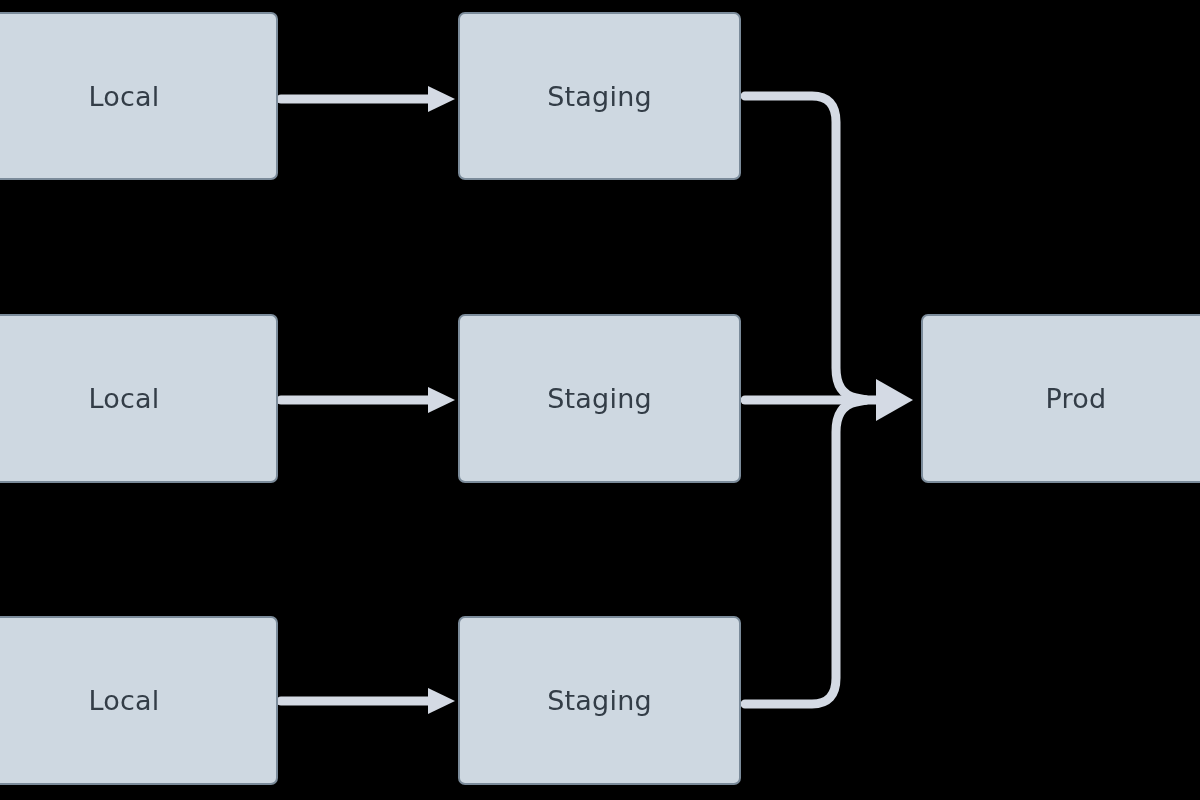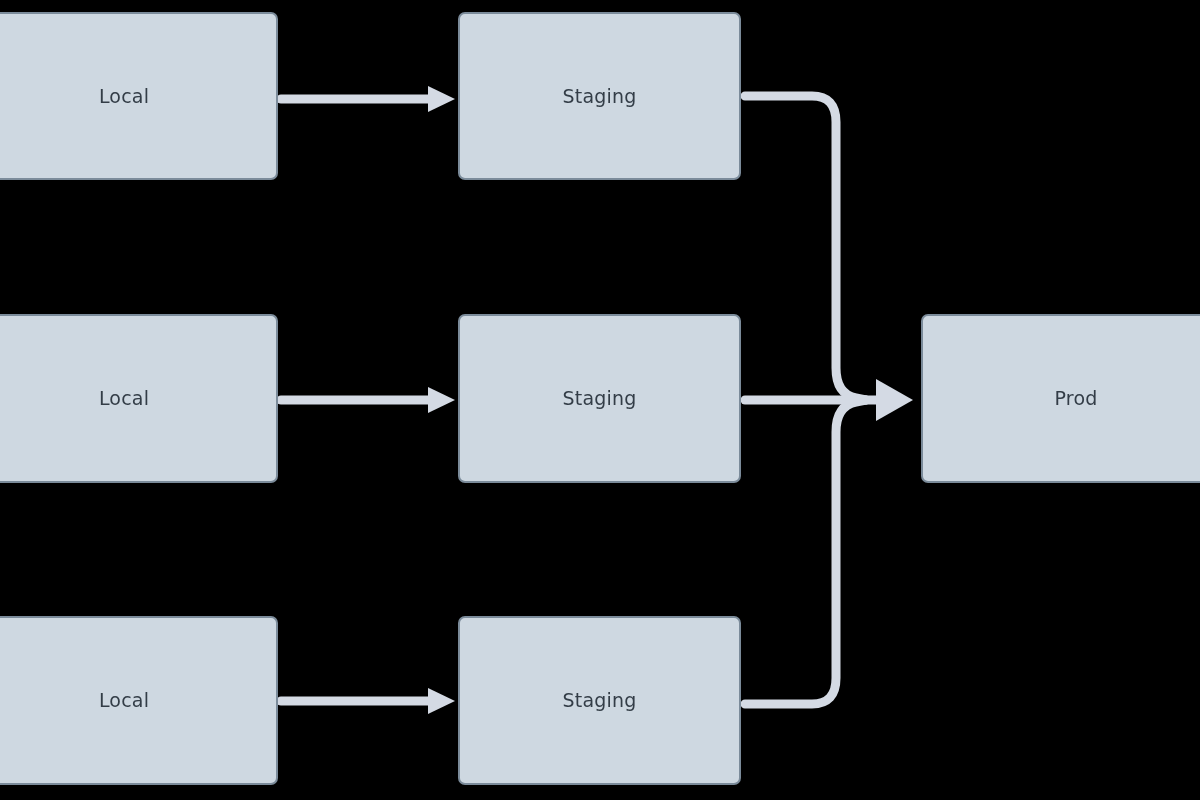--- a/index.html
+++ b/index.html
@@ -29,21 +29,21 @@
     position: absolute;
     box-sizing: border-box;
     background: #ced8e1;
     border: 2px solid #7b8b9a;
     border-radius: 7px;
     display: flex;
     align-items: center;
     justify-content: center;
   }
   .node-label {
-    font-size: 19px;
+    font-size: 27px;
     color: #333d47;
     letter-spacing: 0.2px;
     line-height: 1;
     white-space: nowrap;
   }
   
   #node-local-1 { left: -30px; top: 12px; width: 308px; height: 168px; }
   #node-staging-1 { left: 458px; top: 12px; width: 283px; height: 168px; }
   
   #node-local-2 { left: -30px; top: 314px; width: 308px; height: 169px; }

